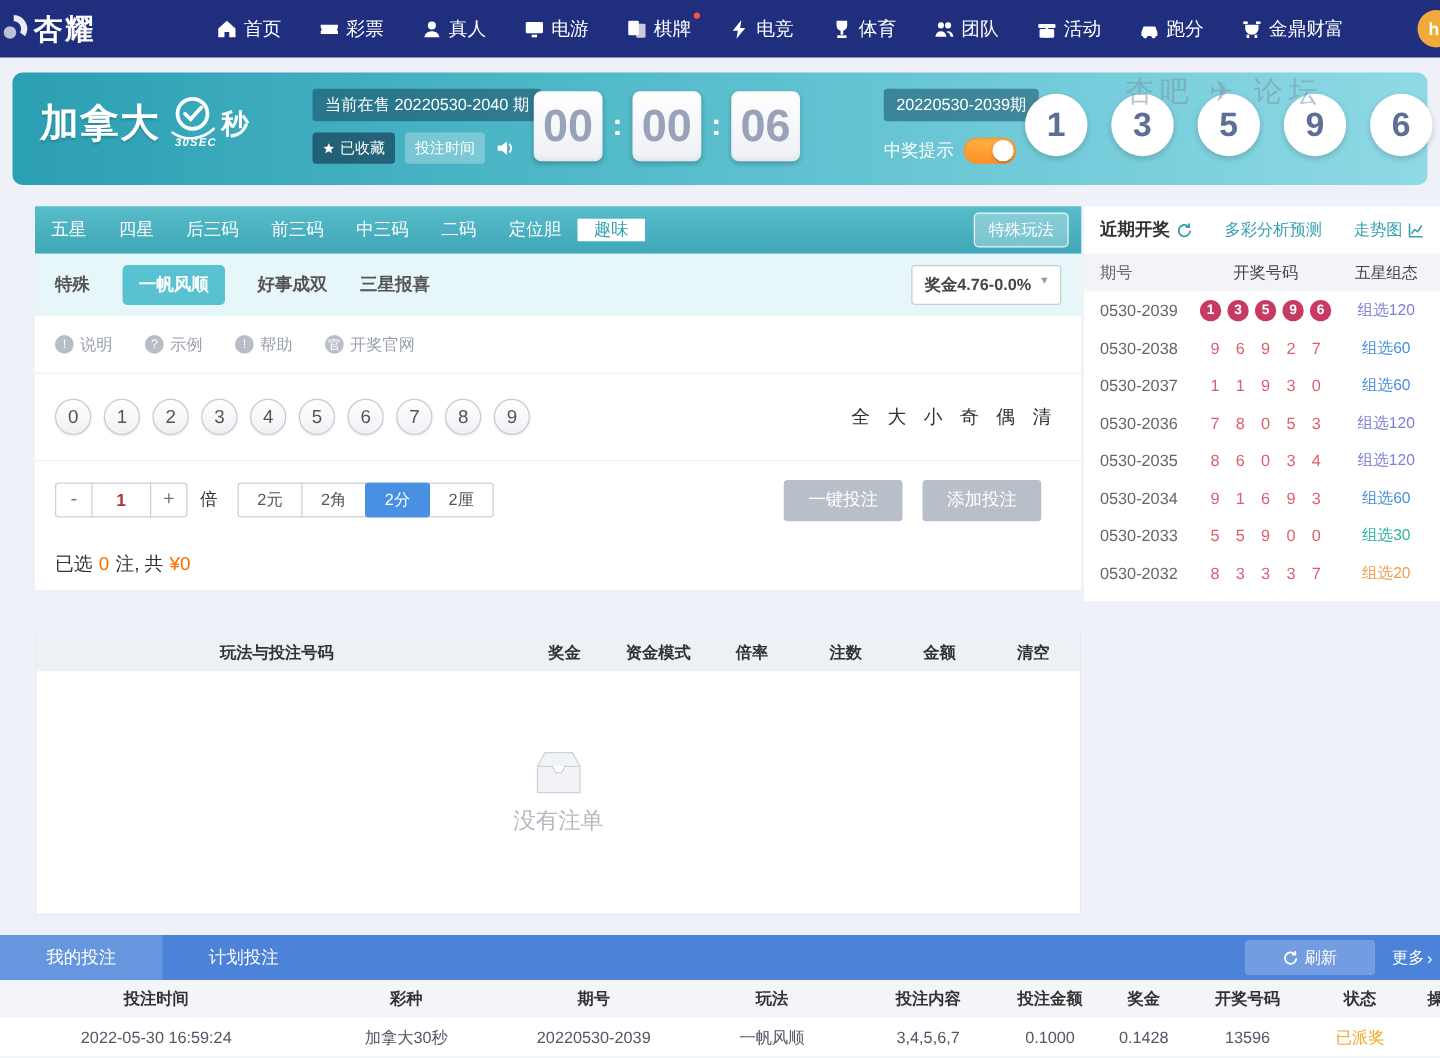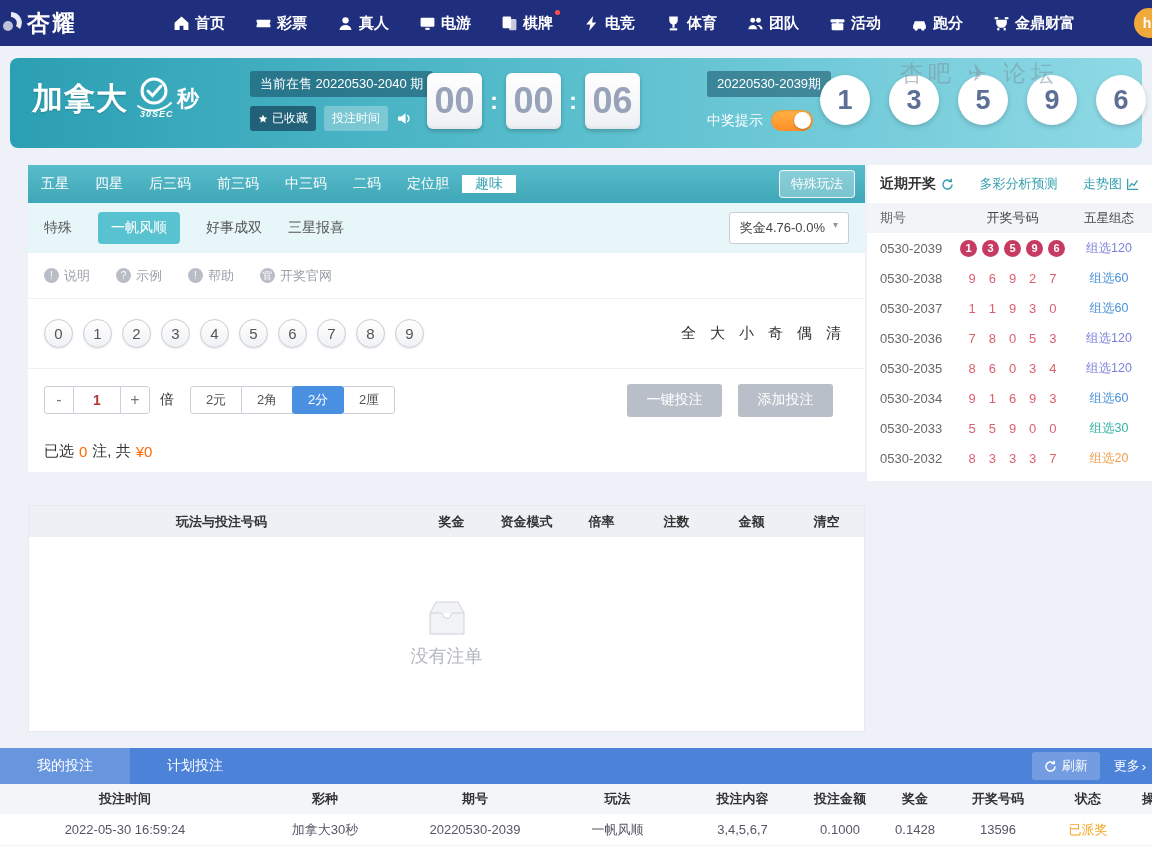--- a/index.html
+++ b/index.html
@@ -7,21 +7,21 @@
   body {
     position: relative; overflow: hidden;
     background:#eef1f7;
     font-family:"Liberation Sans","DejaVu Sans",sans-serif;
     -webkit-font-smoothing:antialiased;
   }
   
   .topnav { height:46px; background:#202e7e; display:flex; align-items:center; color:#fff; position:relative; }
   .logo { display:flex; align-items:center; margin-left:6px; font-size:23px; font-weight:bold; letter-spacing:2px; white-space:nowrap; }
   .logo-mark { width:26px; height:26px; margin-left:-8px; margin-right:3px; }
-  .nav-items { display:flex; align-items:center; gap:30px; margin-left:96px; font-size:15px; font-weight:bold; white-space:nowrap; }
+  .nav-items { display:flex; align-items:center; gap:30px; margin-left:96px; font-size:15px; font-weight:normal; white-space:nowrap; }
   .nav-item { display:flex; align-items:center; gap:5px; cursor:pointer; position:relative; }
   .nav-icon { width:17px; height:17px; flex:none; }
   .red-dot { position:absolute; top:-4px; right:-7px; width:5px; height:5px; border-radius:50%; background:#ff4d4d; }
   .hi-item { position:absolute; right:-12px; top:8px; width:30px; height:30px; border-radius:50%;
     background:#f2a93b; color:#fff; display:flex; align-items:center; justify-content:center;
     font-size:14px; font-weight:bold; cursor:pointer; }
   
   .header-card { position:absolute; left:10px; right:10px; top:58px; height:90px; border-radius:8px;
     background:linear-gradient(90deg,#2b9fb3 0%,#55bccb 45%,#8fd9e6 100%); }
   .lot-logo { position:absolute; left:22px; top:20px; display:flex; align-items:flex-start; color:#fff; }
@@ -53,21 +53,21 @@
   .wm2 { position:absolute; left:865px; top:36px; font-size:37px; font-weight:bold; color:rgba(118,143,153,.5); z-index:3; letter-spacing:1px; pointer-events:none; }
   
   .content { position:absolute; left:28px; top:165px; right:0; display:flex; align-items:flex-start; gap:2px; }
   .main-col { width:837px; flex:none; }
   .panel-top { background:#fff; }
   .tab-bar { height:38px; background:linear-gradient(180deg,#58bcca,#3fa7b7); display:flex; align-items:center; color:#fff; font-size:14px; }
   .tab { display:flex; align-items:center; padding:0 13px; cursor:pointer; }
   .tab.active { background:#fff; color:#38a2b2; }
   .special-btn { margin-left:auto; margin-right:10px; align-self:center; background:rgba(255,255,255,.3);
     border:1px solid rgba(255,255,255,.85); border-radius:4px; padding:4px 11px; font-size:13px; cursor:pointer; }
-  .subtabs { height:50px; background:#e7f6f9; display:flex; align-items:center; padding:0 16px; gap:26px; font-size:14px; color:#555; }
+  .subtabs { height:50px; background:#e7f6f9; display:flex; align-items:center; padding:0 16px; gap:26px; font-size:14px; color:#555;font-weight:bold; }
   .subtab { cursor:pointer; }
   .subtab.active { background:#58c2d0; color:#fff; border-radius:4px; padding:7px 13px; }
   .bonus-select { margin-left:auto; background:#fff; border:1px solid #c9cdd6; border-radius:3px; padding:6px 10px;
     font-size:13px; color:#444; display:flex; gap:8px; cursor:pointer; }
   .chev { color:#999; font-size:10px; }
   .info-row { height:46px; display:flex; align-items:center; padding:0 16px; gap:26px; font-size:13px; color:#9aa0a8; border-bottom:1px solid #eef0f3; }
   .info-item { display:flex; align-items:center; gap:5px; cursor:pointer; }
   .info-ic { width:15px; height:15px; border-radius:50%; background:#b9bec6; color:#fff; font-size:10px;
     display:flex; align-items:center; justify-content:center; flex:none; }
   .balls-row { height:70px; display:flex; align-items:center; padding:0 24px 0 16px; border-bottom:1px solid #eef0f3; }
@@ -113,21 +113,21 @@
   .numc { width:17px; height:17px; border-radius:50%; background:#c73b62; color:#fff; font-size:11px; font-weight:bold;
     display:flex; align-items:center; justify-content:center; }
   .sb-pat { width:86px; text-align:center; font-size:12.5px; }
   .ticon { width:13px; height:13px; color:#36a0b0; }
   
   .bottom { position:absolute; left:0; right:0; top:748px; }
   .b-bar { height:36px; background:#4c82d8; display:flex; align-items:center; color:#fff; }
   .b-tab { width:130px; height:36px; display:flex; align-items:center; justify-content:center; font-size:14px; cursor:pointer; }
   .b-tab.active { background:rgba(255,255,255,.16); }
   .refresh-btn { margin-left:auto; display:flex; align-items:center; gap:5px; background:rgba(255,255,255,.22);
-    border-radius:3px; padding:5px 12px; font-size:13px; cursor:pointer; }
+    border-radius:3px; padding:5px 30px; font-size:13px; cursor:pointer; }
   .more-link { display:flex; align-items:center; gap:2px; font-size:13px; margin:0 6px 0 14px; cursor:pointer; }
   .b-thead,.b-row { display:flex; min-width:1200px; align-items:center; }
   .b-thead { height:30px; background:#f3f5f9; font-size:13px; font-weight:bold; color:#333; }
   .b-row { height:32px; font-size:13px; color:#556; background:#fff; border-bottom:1px solid #f0f2f6; }
   .bc { text-align:center; }
   .w0{width:250px}.w1{width:150px}.w2{width:150px}.w3{width:135px}.w4{width:115px}
   .w5{width:80px}.w6{width:70px}.w7{width:96px}.w8{width:84px}
   .w9{width:70px; text-align:left; padding-left:12px;}
   .wicon { width:13px; height:13px; color:#fff; }
 </style>

